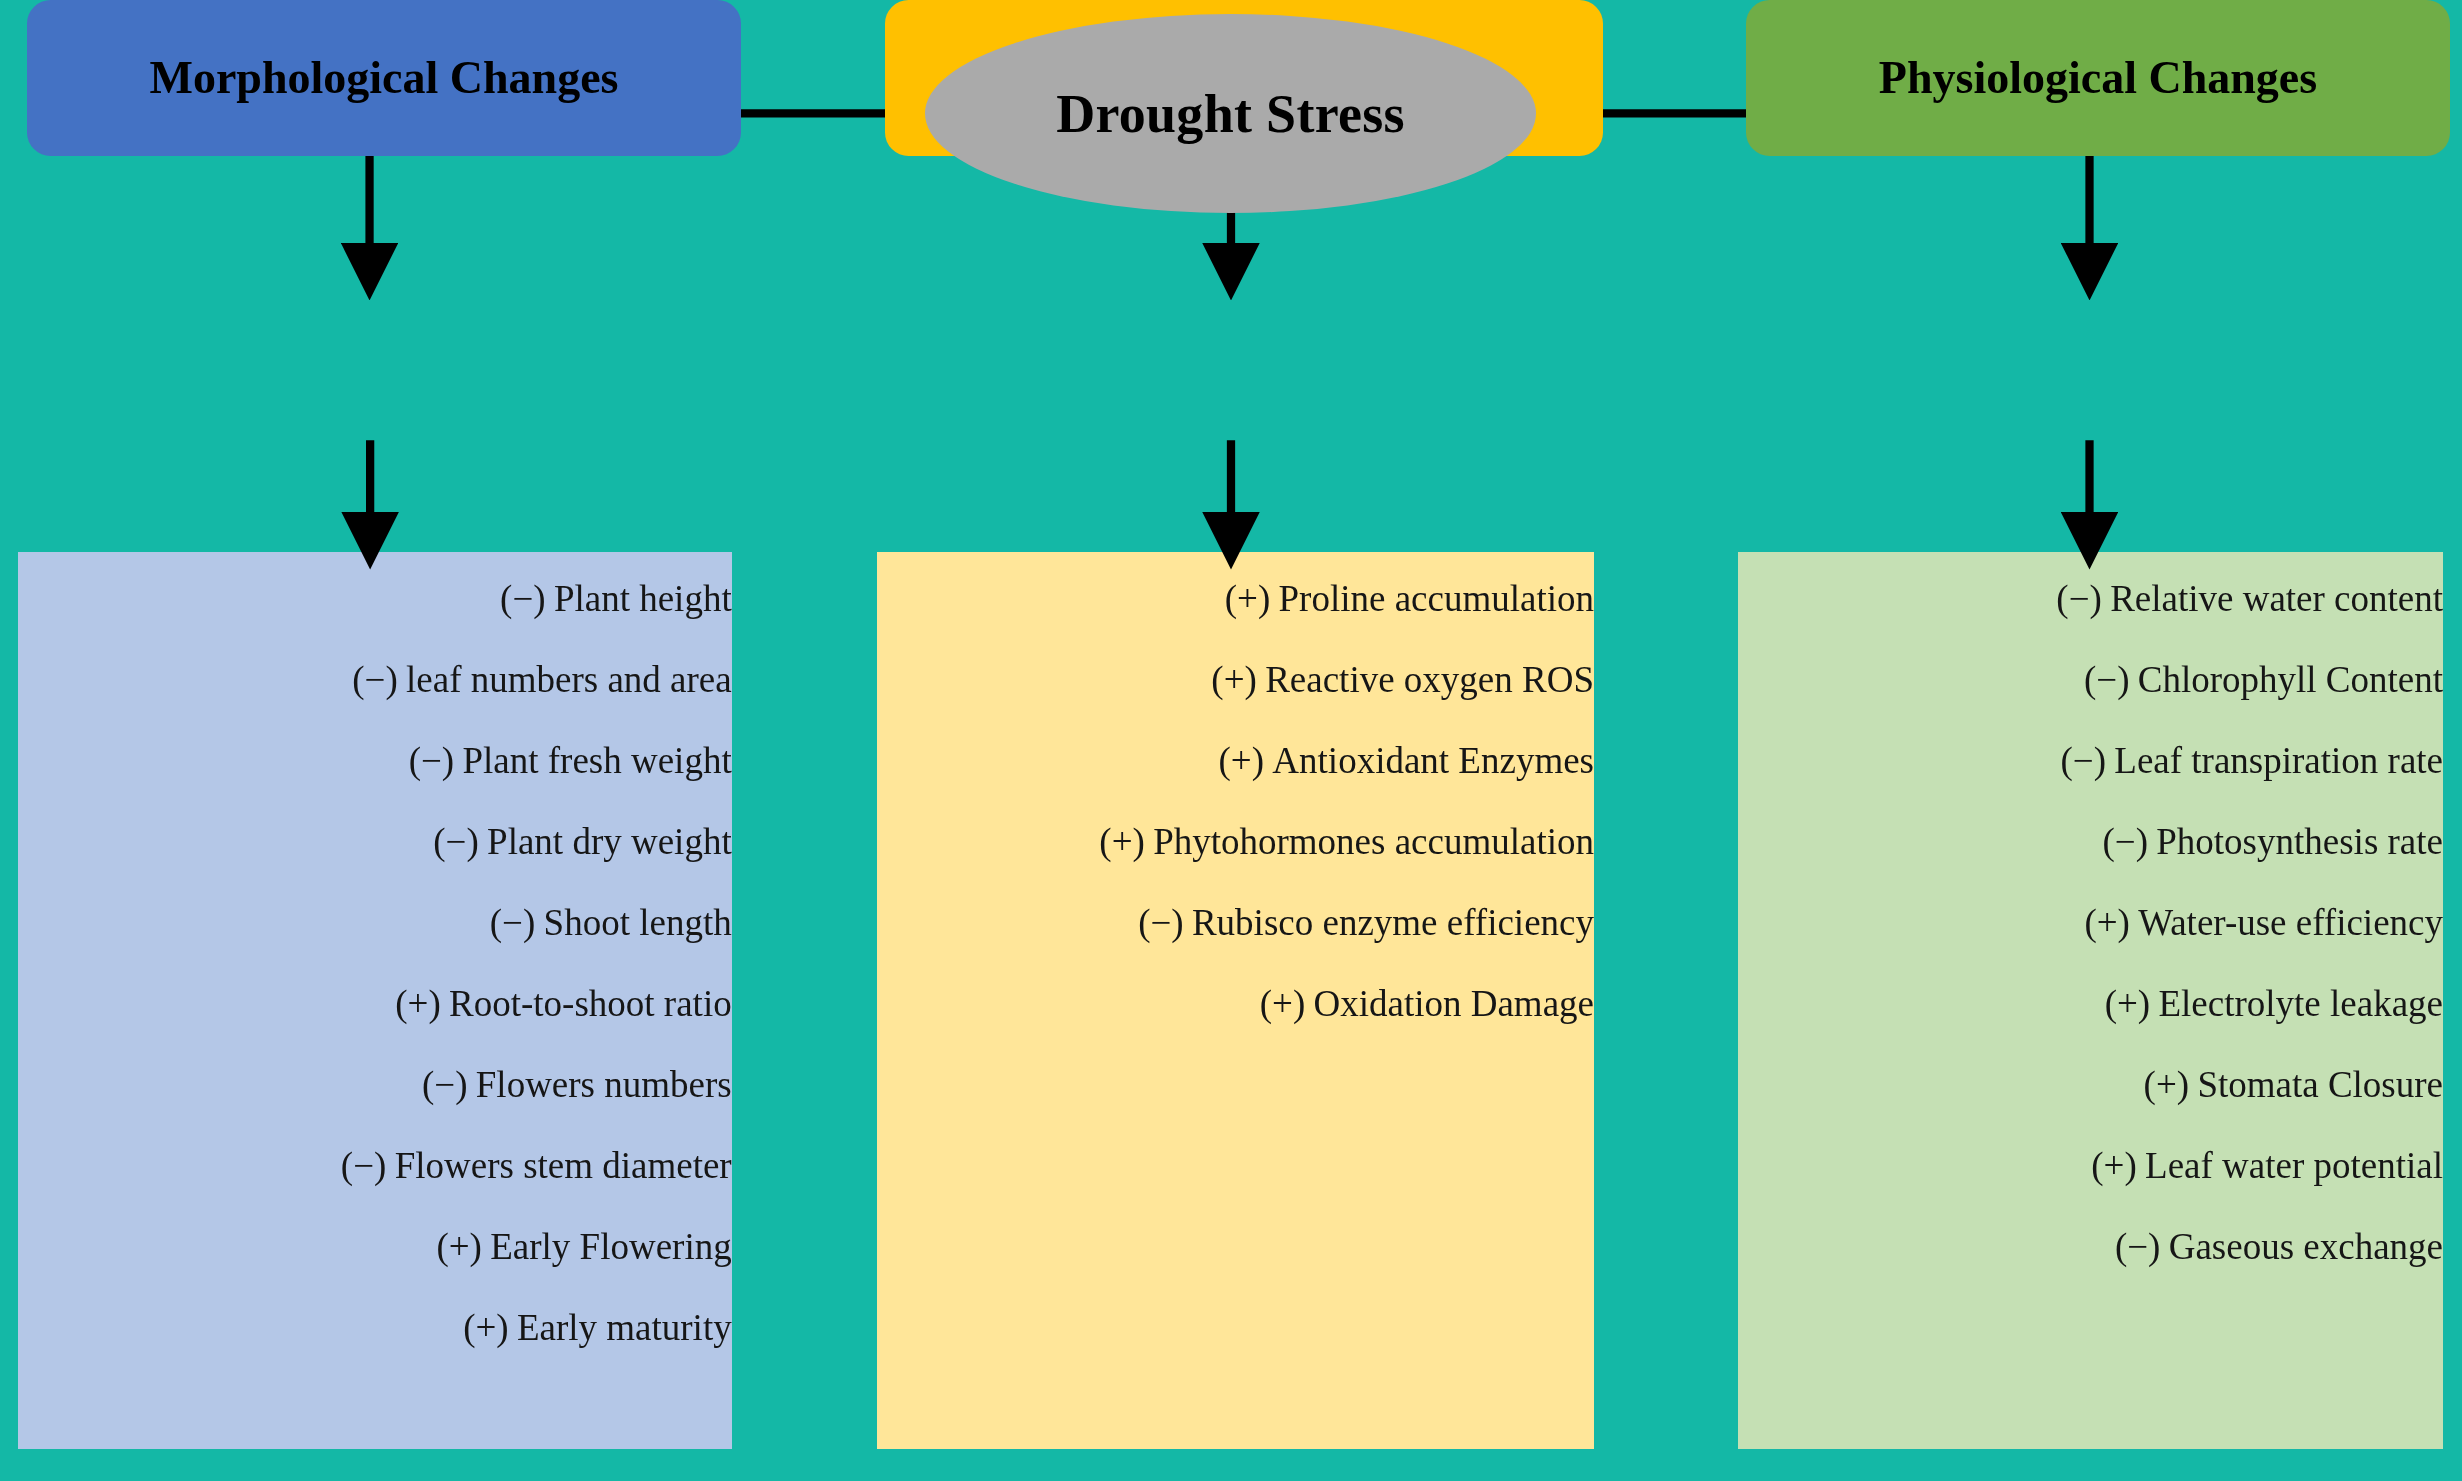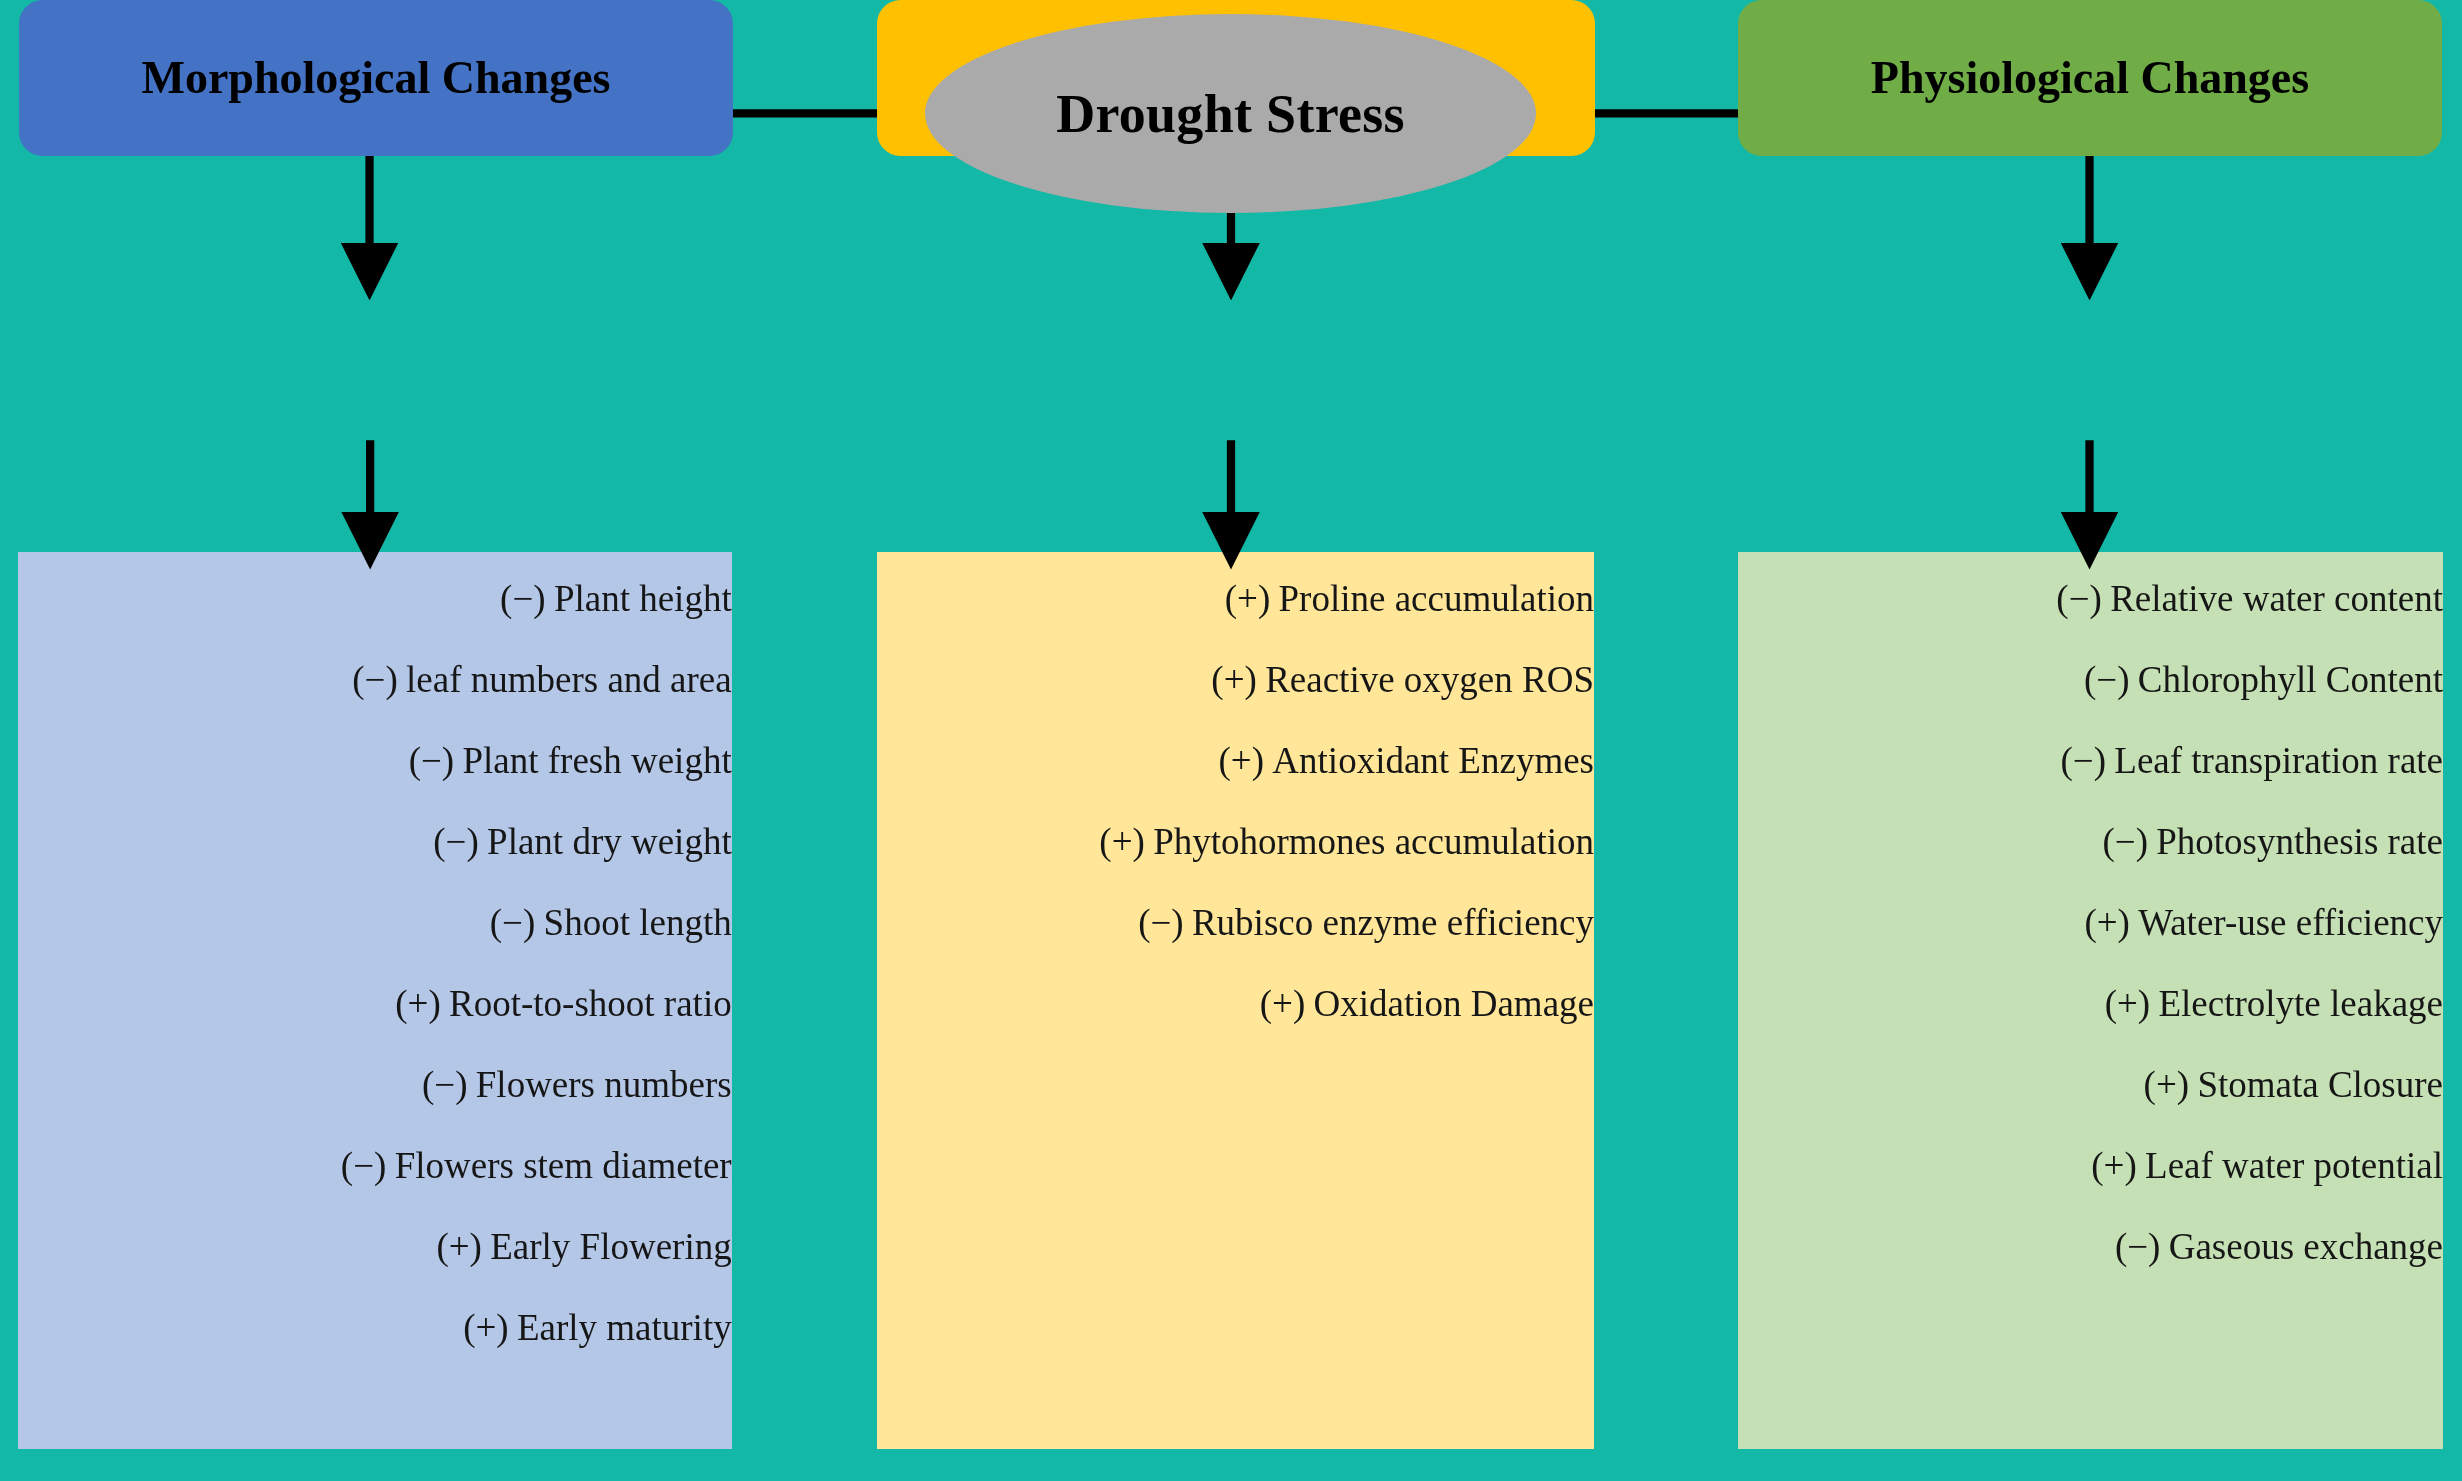--- a/index.html
+++ b/index.html
@@ -52,20 +52,21 @@
 
   
   .cat-header {
     position: absolute;
     height: 156px;
     border-radius: 23.6px;
     display: flex;
     align-items: center;
     justify-content: center;
     z-index: 3;
+    margin-left: 8px;
   }
   .cat-header-label {
     font-size: 46px;
     font-weight: bold;
     color: #000000;
     white-space: nowrap;
     line-height: 1;
   }
   .cat-header.morphological { left: 19px;   width: 714px; background: #4472c4; }
   .cat-header.biochemical  { left: 877px;  width: 718px; background: #ffc000; }

